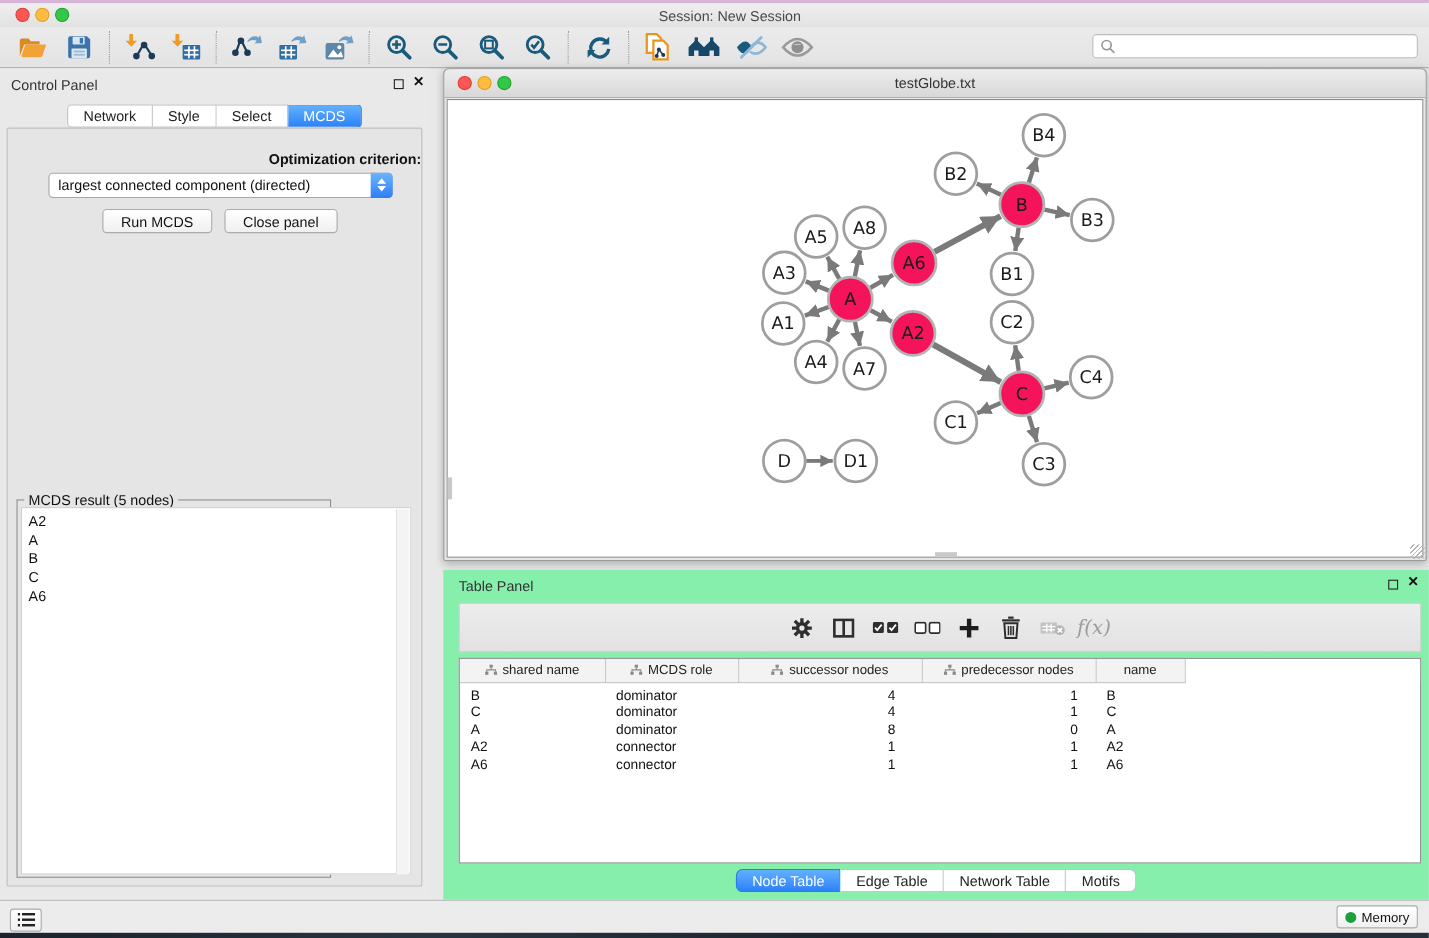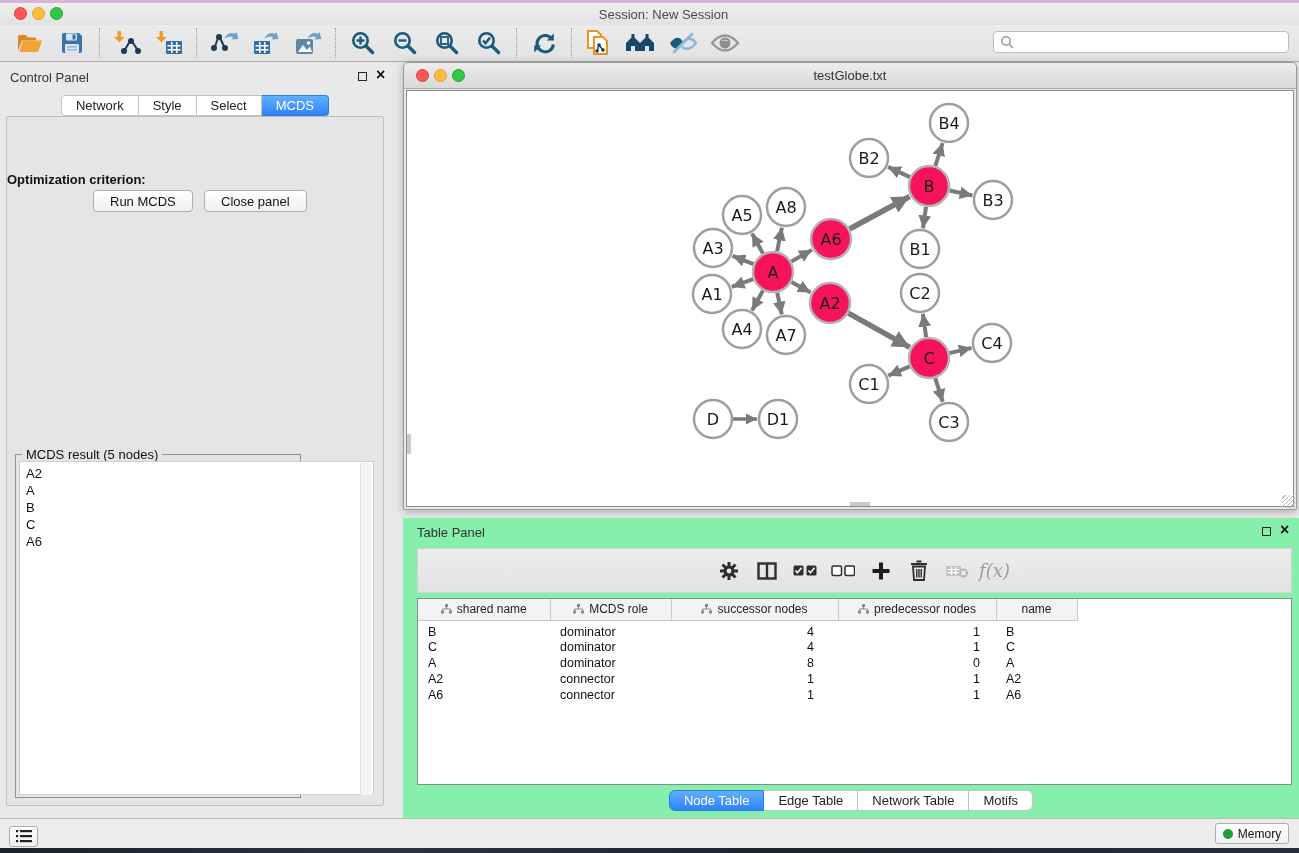--- a/index.html
+++ b/index.html
@@ -35,21 +35,21 @@
   .win-close { font-size:16px; font-weight:bold; color:#111; line-height:10px; }
   #cp-float { left:358px; top:10px; } #cp-close { left:376px; top:8px; }
   #cp-tabs { left:0; top:33px; width:390px; display:flex; justify-content:center; }
   .seg-tab { height:21px; padding:0 14px; font-size:13px; color:#222; background:#FFF;
     border:1px solid #C3C3C3; border-left:none; line-height:19px; }
   .seg-tab:first-child { border-left:1px solid #C3C3C3; border-radius:4px 0 0 4px; }
   .seg-tab:last-child { border-radius:0 4px 4px 0; }
   .seg-tab.active { background:linear-gradient(#63B0FF,#2D82F8); color:#FFF; border-color:#2D7BE4; }
   #cp-content { left:6px; top:54px; width:378px; height:690px; background:#E5E5E5;
     border:1px solid #BFBFBF; border-radius:2px; }
-  #opt-label { width:100%; text-align:left; top:20px; font-size:13px; color:#111; font-weight:bold;margin-top:35px;}
+  #opt-label { width:100%; text-align:right; top:20px; font-size:13px; color:#111; font-weight:bold;}
   #criterion-select { left:37px; top:40px; width:313px; height:23px; background:#FFF;
     border:1px solid #A8A8A8; border-radius:4px; display:flex; align-items:center; }
   #criterion-value { font-size:13px; color:#111; padding-left:8px; flex:1; white-space:nowrap; }
   #criterion-stepper { width:20px; height:23px; margin:-1px -1px 0 0; border-radius:0 4px 4px 0;
     background:linear-gradient(#6BB4FF,#2E7EF6); display:flex; flex-direction:column;
     align-items:center; justify-content:center; gap:2px; }
   .chev-up { width:0; height:0; border-left:4px solid transparent; border-right:4px solid transparent; border-bottom:5px solid #FFF; }
   .chev-down { width:0; height:0; border-left:4px solid transparent; border-right:4px solid transparent; border-top:5px solid #FFF; }
   .push-btn { height:22px; font-size:13px; color:#111; background:linear-gradient(#FFF,#F0F0F0);
     border:1px solid #ADADAD; border-radius:4px; padding:0 16px; }
@@ -285,20 +285,27 @@
   <span id="cp-float" class="abs win-float"></span>
   <span id="cp-close" class="abs win-close">×</span>
   <div id="cp-tabs" class="abs">
       <span class="seg-tab">Network</span>
       <span class="seg-tab">Style</span>
       <span class="seg-tab">Select</span>
       <span class="seg-tab active">MCDS</span>
     </div>
   <div id="cp-content" class="abs">
     <div id="opt-label" class="abs">Optimization criterion:</div>
+    <div id="criterion-select" class="abs">
+      <span id="criterion-value">largest connected component (directed)</span>
+      <span id="criterion-stepper">
+          <span class="chev-up"></span>
+          <span class="chev-down"></span>
+        </span>
+    </div>
     <button id="run-btn" class="abs push-btn">Run MCDS</button>
     <button id="closep-btn" class="abs push-btn">Close panel</button>
     <div id="result-box" class="abs">
       <span id="result-legend" class="abs">MCDS result (5 nodes)</span>
       <div id="result-list" class="abs">
         <ul>
             <li>A2</li>
             <li>A</li>
             <li>B</li>
             <li>C</li>

